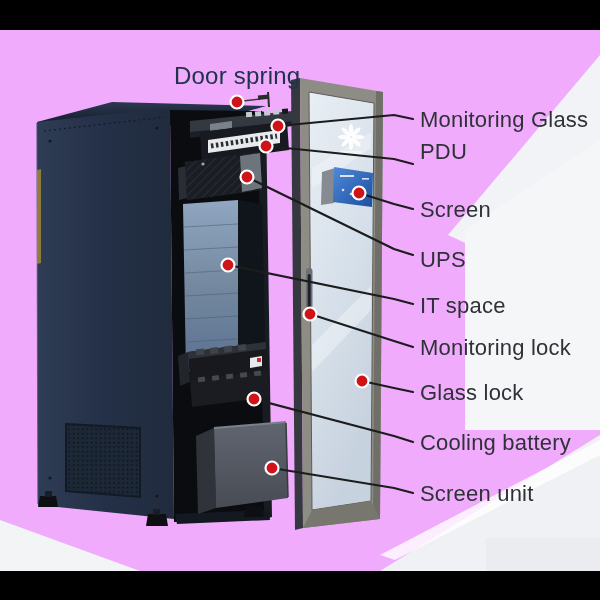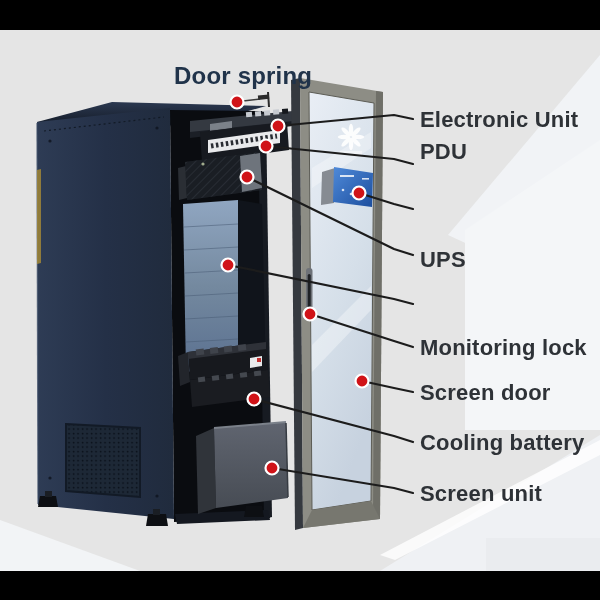--- a/index.html
+++ b/index.html
@@ -1,20 +1,19 @@
 <!DOCTYPE html>
 <html><head>
 <meta charset="utf-8">
 <style>
   html,body{margin:0;padding:0;background:#ffffff;}
   .stage{
     position:relative;width:600px;height:600px;overflow:hidden;
-    background:#e5e5e5;
+    background:#f0abfc;
     font-family:"Liberation Sans", sans-serif;
-    font-weight:bold;
   }
   .letterbox{position:absolute;left:0;width:600px;background:#000;}
   .letterbox.top{top:0;height:30px;}
   .letterbox.bottom{top:571px;height:29px;}
   .scene-svg{position:absolute;left:0;top:0;}
   .callout-label{
     position:absolute;left:420px;transform:translateY(-50%);
     font-size:22px;color:#2e3237;white-space:nowrap;letter-spacing:.2px;
   }
   .door-spring-label{
@@ -244,23 +243,25 @@
       <circle cx="359" cy="193" r="6.5"></circle>
       <circle cx="228" cy="265" r="6.5"></circle>
       <circle cx="310" cy="314" r="6.5"></circle>
       <circle cx="362" cy="381" r="6.5"></circle>
       <circle cx="254" cy="399" r="6.5"></circle>
       <circle cx="272" cy="468" r="6.5"></circle>
     </g>
   </svg>
 
   <div class="door-spring-label">Door spring</div>
-  <div class="callout-label" style="top:120px">Electronic Unit</div>
+  <div class="callout-label" style="top:120px">Monitoring Glass</div>
   <div class="callout-label" style="top:152px">PDU</div>
+  <div class="callout-label" style="top:210px">Screen</div>
   <div class="callout-label" style="top:260px">UPS</div>
+  <div class="callout-label" style="top:306px">IT space</div>
   <div class="callout-label" style="top:348px">Monitoring lock</div>
-  <div class="callout-label" style="top:393px">Screen door</div>
+  <div class="callout-label" style="top:393px">Glass lock</div>
   <div class="callout-label" style="top:443px">Cooling battery</div>
   <div class="callout-label" style="top:494px">Screen unit</div>
 
   <div class="letterbox top"></div>
   <div class="letterbox bottom"></div>
 </div>
 
 </body></html>

